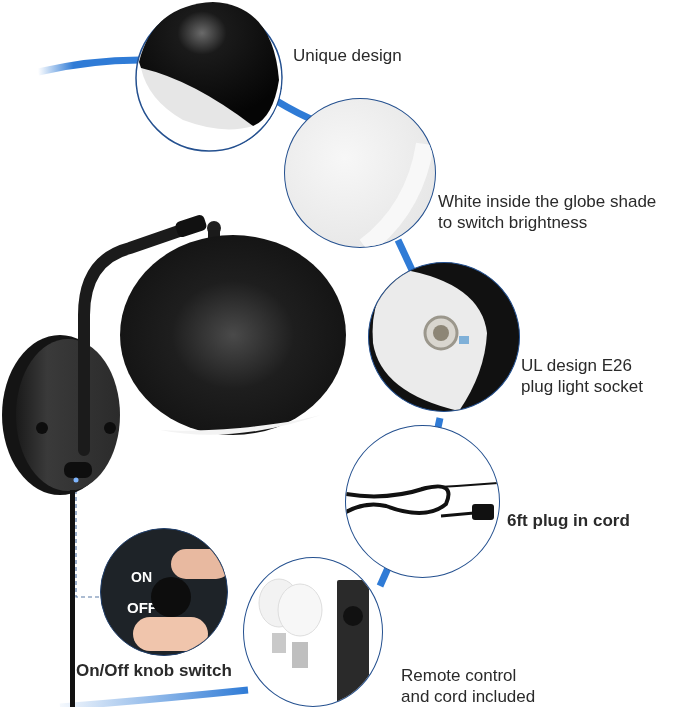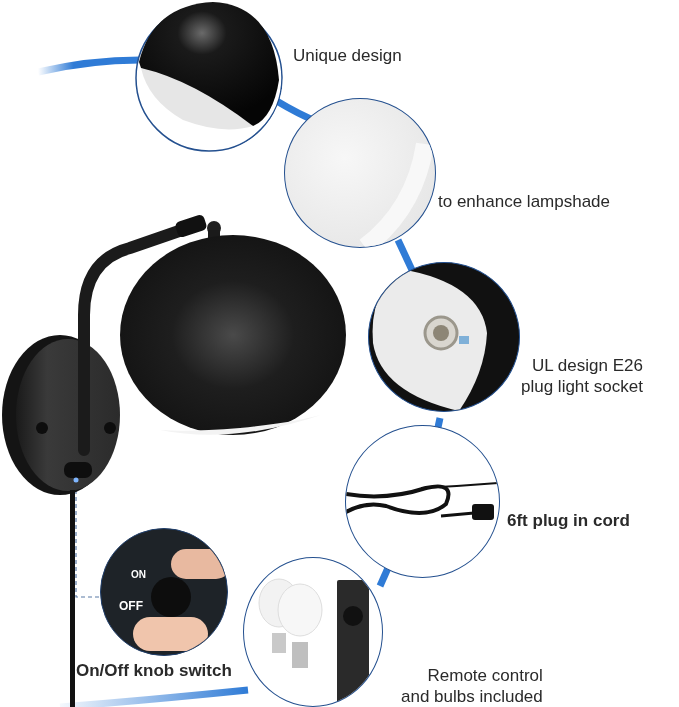--- a/index.html
+++ b/index.html
@@ -1,20 +1,20 @@
 <!DOCTYPE html>
 <html><head>
 <meta charset="utf-8">
 <style>
   html, body { margin:0; padding:0; background:#ffffff; }
   body { width:679px; height:707px; position:relative; overflow:hidden; font-family:"Liberation Sans", sans-serif; color:#222; }
   .abs { position:absolute; }
   svg.bg { position:absolute; left:0; top:0; }
   .caption { position:absolute; font-size:17px; line-height:21px; color:#2a2a2a; white-space:nowrap; }
-  .caption span { display:block;text-align:right; }
+  .caption span { display:block; }
   .bubble { position:absolute; border-radius:50%; overflow:hidden; box-sizing:border-box; border:1.5px solid #24508f; background:#fff; }
 </style>
 </head>
 <body>
 
 <svg class="bg" width="679" height="707" viewBox="0 0 679 707">
   <defs>
     <linearGradient id="fadeL" x1="0" x2="1" y1="0" y2="0">
       <stop offset="0" stop-color="#2f7bd6" stop-opacity="0"></stop>
       <stop offset="0.35" stop-color="#2f7bd6" stop-opacity="1"></stop>
@@ -111,39 +111,40 @@
     <ellipse cx="35" cy="45" rx="20" ry="24" fill="#f2f2f2" stroke="#ddd"></ellipse>
     <rect x="28" y="75" width="14" height="20" fill="#c9c9c9"></rect>
     <ellipse cx="56" cy="52" rx="22" ry="26" fill="#f7f7f7" stroke="#ddd"></ellipse>
     <rect x="48" y="84" width="16" height="26" fill="#bfbfbf"></rect>
     <rect x="93" y="22" width="32" height="128" rx="2" fill="#2a2a2a"></rect>
     <circle cx="109" cy="58" r="10" fill="#111"></circle>
   </svg>
 </div>
 
 <div class="bubble" style="left:100px;top:528px;width:128px;height:128px;background:#1e2328;border-color:#1f3e6b;">
-  <div class="abs" style="left:30px;top:40px;font-size:10px;font-weight:bold;color:#fff;">ON</div>
-  <div class="abs" style="left:18px;top:70px;font-size:12px;font-weight:bold;color:#fff;">OFF</div>
+  <div class="abs" style="left:30px;top:40px;font-size:14px;font-weight:bold;color:#fff;">ON</div>
+  <div class="abs" style="left:26px;top:70px;font-size:15px;font-weight:bold;color:#fff;">OFF</div>
   <div class="abs" style="left:50px;top:48px;width:40px;height:40px;border-radius:50%;background:#0d0d0d;"></div>
   <div class="abs" style="left:70px;top:20px;width:60px;height:30px;border-radius:16px;background:#e8b9a0;"></div>
   <div class="abs" style="left:32px;top:88px;width:75px;height:34px;border-radius:18px;background:#f0c5ac;"></div>
 </div>
 
 <div class="caption" style="left:293px;top:45px;">
   <span>Unique design</span>
 </div>
 <div class="caption" style="left:438px;top:191px;">
-    <span>to enhance lampshade</span>
+  <span>White inside the globe shade</span>
+    <span>to switch brightness</span>
 </div>
 <div class="caption" style="left:521px;top:355px;">
   <span>UL design E26</span>
     <span>plug light socket</span>
 </div>
 <div class="caption" style="left:507px;top:510px;font-weight:bold;">
   <span>6ft plug in cord</span>
 </div>
 <div class="caption" style="left:401px;top:645px;margin-top:20px;">
   <span>Remote control</span>
-    <span>and bulbs included</span>
+    <span>and cord included</span>
 </div>
 <div class="caption" style="left:76px;top:660px;font-weight:bold;">
   <span>On/Off knob switch</span>
 </div>
 
 </body></html>

